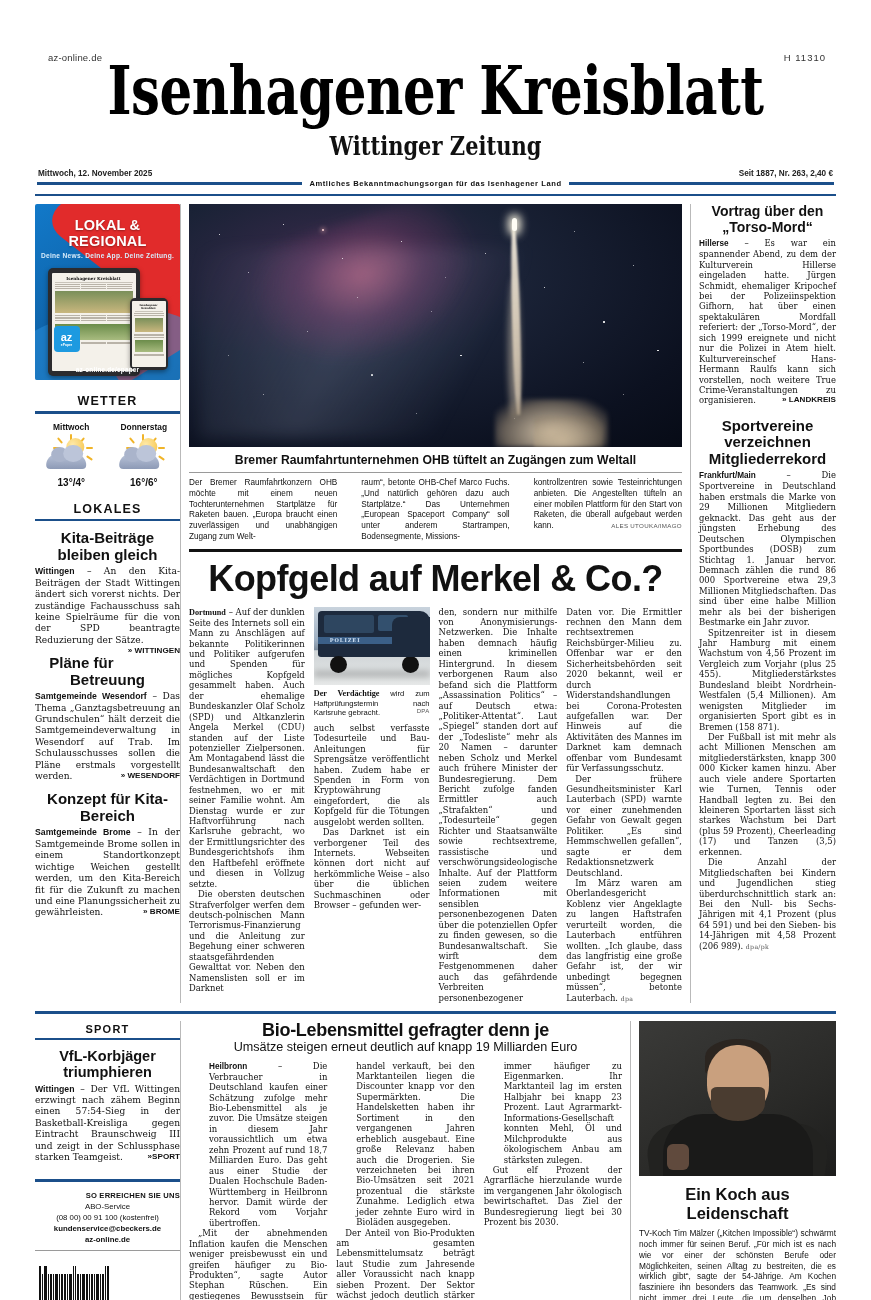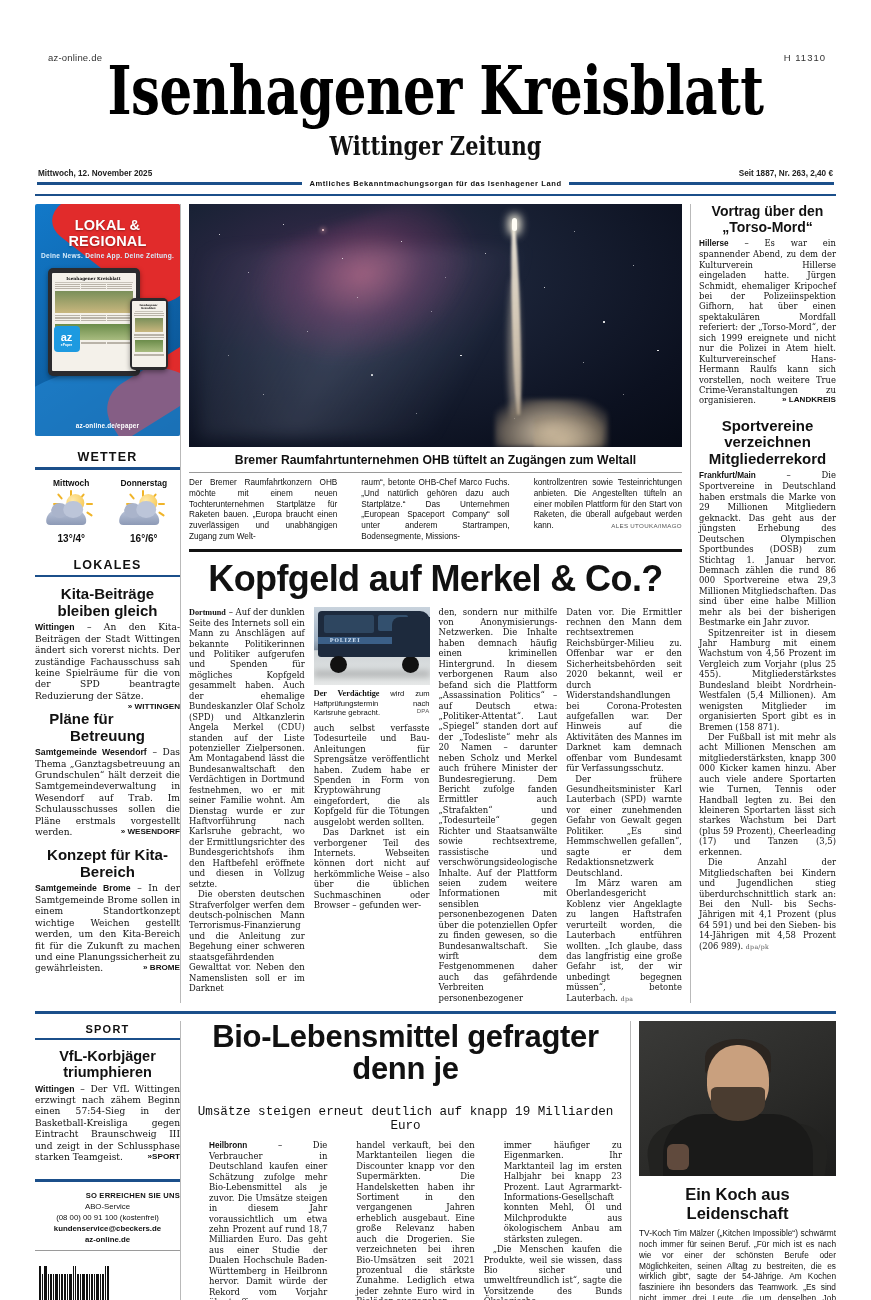--- a/index.html
+++ b/index.html
@@ -46,21 +46,21 @@
 
   
   .cols { display: flex; gap: 0; margin-top: 8px; }
   .col-left  { width: 145px; flex: none; }
   .col-mid   { flex: 1; padding: 0 8px; }
   .col-right { width: 145px; flex: none; }
   .vdiv { width: 1px; background: #b9b9b9; flex: none; }
 
   
   .epaper {
-    height: 232px; border-radius: 2px; position: relative; overflow: hidden;
+    height: 176px; border-radius: 2px; position: relative; overflow: hidden;
     background: linear-gradient(145deg,#1279c9 0%,#0f66ad 45%,#0a4f8c 100%);
   }
   .ep-swoosh1 { position:absolute; width:150px; height:150px; right:-55px; top:-60px;
     background: #e12b2b; transform: rotate(38deg) skewX(-14deg); border-radius: 26px; }
   .ep-swoosh2 { position:absolute; width:120px; height:50px; right:-40px; bottom:22px;
     background:#e12b2b; transform: rotate(-32deg); border-radius: 30px 6px 30px 6px; }
   .ep-wave { position:absolute; left:-30px; bottom:-20px; width:200px; height:90px;
     background:#2a92e0; opacity:.5; transform: rotate(-8deg); border-radius: 50% 50% 0 0; }
   .ep-h1 { position: relative; color:#fff; font-size:14.5px; font-weight:800; letter-spacing:.2px;
     text-align:center; padding-top:13px; text-shadow:0 1px 2px rgba(0,0,0,.35); }
@@ -189,22 +189,22 @@
   .rc-b p { text-indent:9px; }
   .rc-b p.first { text-indent:0; }
 
   
   .hr-blue { height:2.5px; background:#1b4f8a; }
   .hr-thin { height:1px; background:#9a9a9a; }
   .bottom { display:flex; margin-top:7px; }
   .b-left { width:145px; flex:none; }
   .b-mid { flex:1; padding:0 8px; }
   .b-right { width:205px; flex:none; }
-  .b-h { text-align:center; font-size:31px; font-weight:800; letter-spacing:-0.3px; line-height:1.05; }
-  .b-sub { text-align:center; font-size:12.6px; margin-top:19px;font-family:Liberation Mono, monospace; }
+  .b-h { text-align:center; font-size:18px; font-weight:800; letter-spacing:-0.3px; line-height:1.05; }
+  .b-sub { text-align:center; font-size:12.6px; margin-top:0; }
   .b-cols { display:flex; gap:9px; margin-top:7px; }
   .b-col { flex:1; font-family:"DejaVu Serif","Liberation Serif",serif; font-size:8.45px;
            line-height:1.235; text-align:justify; hyphens:auto; -webkit-hyphens:auto; }
   .b-col p { text-indent:9px; }
   .b-col p.first { text-indent:0;margin-left:20px; }
   .b-col b { font-family:"Liberation Sans",sans-serif; font-weight:700; font-size:8.2px; }
 
   .chef-photo { height:155px; background:linear-gradient(150deg,#3a3a38,#2a2a28 60%,#1d1d1c);
     position:relative; overflow:hidden; }
   .chef-head { position:absolute; left:50%; top:24px; transform:translateX(-50%); width:62px; height:70px;
@@ -577,21 +577,20 @@
           <p class="first"><b>Heilbronn</b><span> – Die Verbraucher in Deutschland kaufen einer Schätzung zufolge mehr Bio-Lebensmittel als je zuvor. Die Umsätze steigen in diesem Jahr voraussichtlich um etwa zehn Prozent auf rund 18,7 Milliarden Euro. Das geht aus einer Studie der Dualen Hochschule Baden-Württemberg in Heilbronn hervor. Damit würde der Rekord vom Vorjahr übertroffen.</span></p>
           <p>„Mit der abnehmenden Inflation kaufen die Menschen weniger preisbewusst ein und greifen häufiger zu Bio-Produkten“, sagte Autor Stephan Rüschen. Ein gestiegenes Bewusstsein für Nachhaltigkeit lasse sich jedoch nicht nachweisen.</p>
 
         </div>
         <div class="b-col">
           <p class="first">handel verkauft, bei den Marktanteilen liegen die Discounter knapp vor den Supermärkten. Die Handelsketten haben ihr Sortiment in den vergangenen Jahren erheblich ausgebaut. Eine große Relevanz haben auch die Drogerien. Sie verzeichneten bei ihren Bio-Umsätzen seit 2021 prozentual die stärkste Zunahme. Lediglich etwa jeder zehnte Euro wird in Bioläden ausgegeben.</p>
           <p>Der Anteil von Bio-Produkten am gesamten Lebensmittelumsatz beträgt laut Studie zum Jahresende aller Voraussicht nach knapp sieben Prozent. Der Sektor wächst jedoch deutlich stärker als der Lebensmittelmarkt insgesamt. Verbraucher greifen auch bei Bio inzwischen</p>
         </div>
         <div class="b-col">
           <p class="first">immer häufiger zu Eigenmarken. Ihr Marktanteil lag im ersten Halbjahr bei knapp 23 Prozent. Laut Agrarmarkt-Informations-Gesellschaft konnten Mehl, Öl und Milchprodukte aus ökologischem Anbau am stärksten zulegen.</p>
-          <p>„Die Menschen kaufen die Produkte, weil sie wissen, dass Bio sicher und umweltfreundlich ist“, sagte die Vorsitzende des Bunds Ökologische Lebensmittelwirtschaft (BÖLW), Tina Andres. Deshalb setzten die Händler immer mehr auf Bio.</p>
           <p><span>Gut elf Prozent der Agrarfläche hierzulande wurde im vergangenen Jahr ökologisch bewirtschaftet. Das Ziel der Bundesregierung liegt bei 30 Prozent bis 2030.</span> </p>
         </div>
       </div>
     </div>
 
     <div class="vdiv"></div>
 
     <div class="b-right" style="padding-left:8px">
       <div class="chef-photo">
         <div class="chef-arm-l"></div>

